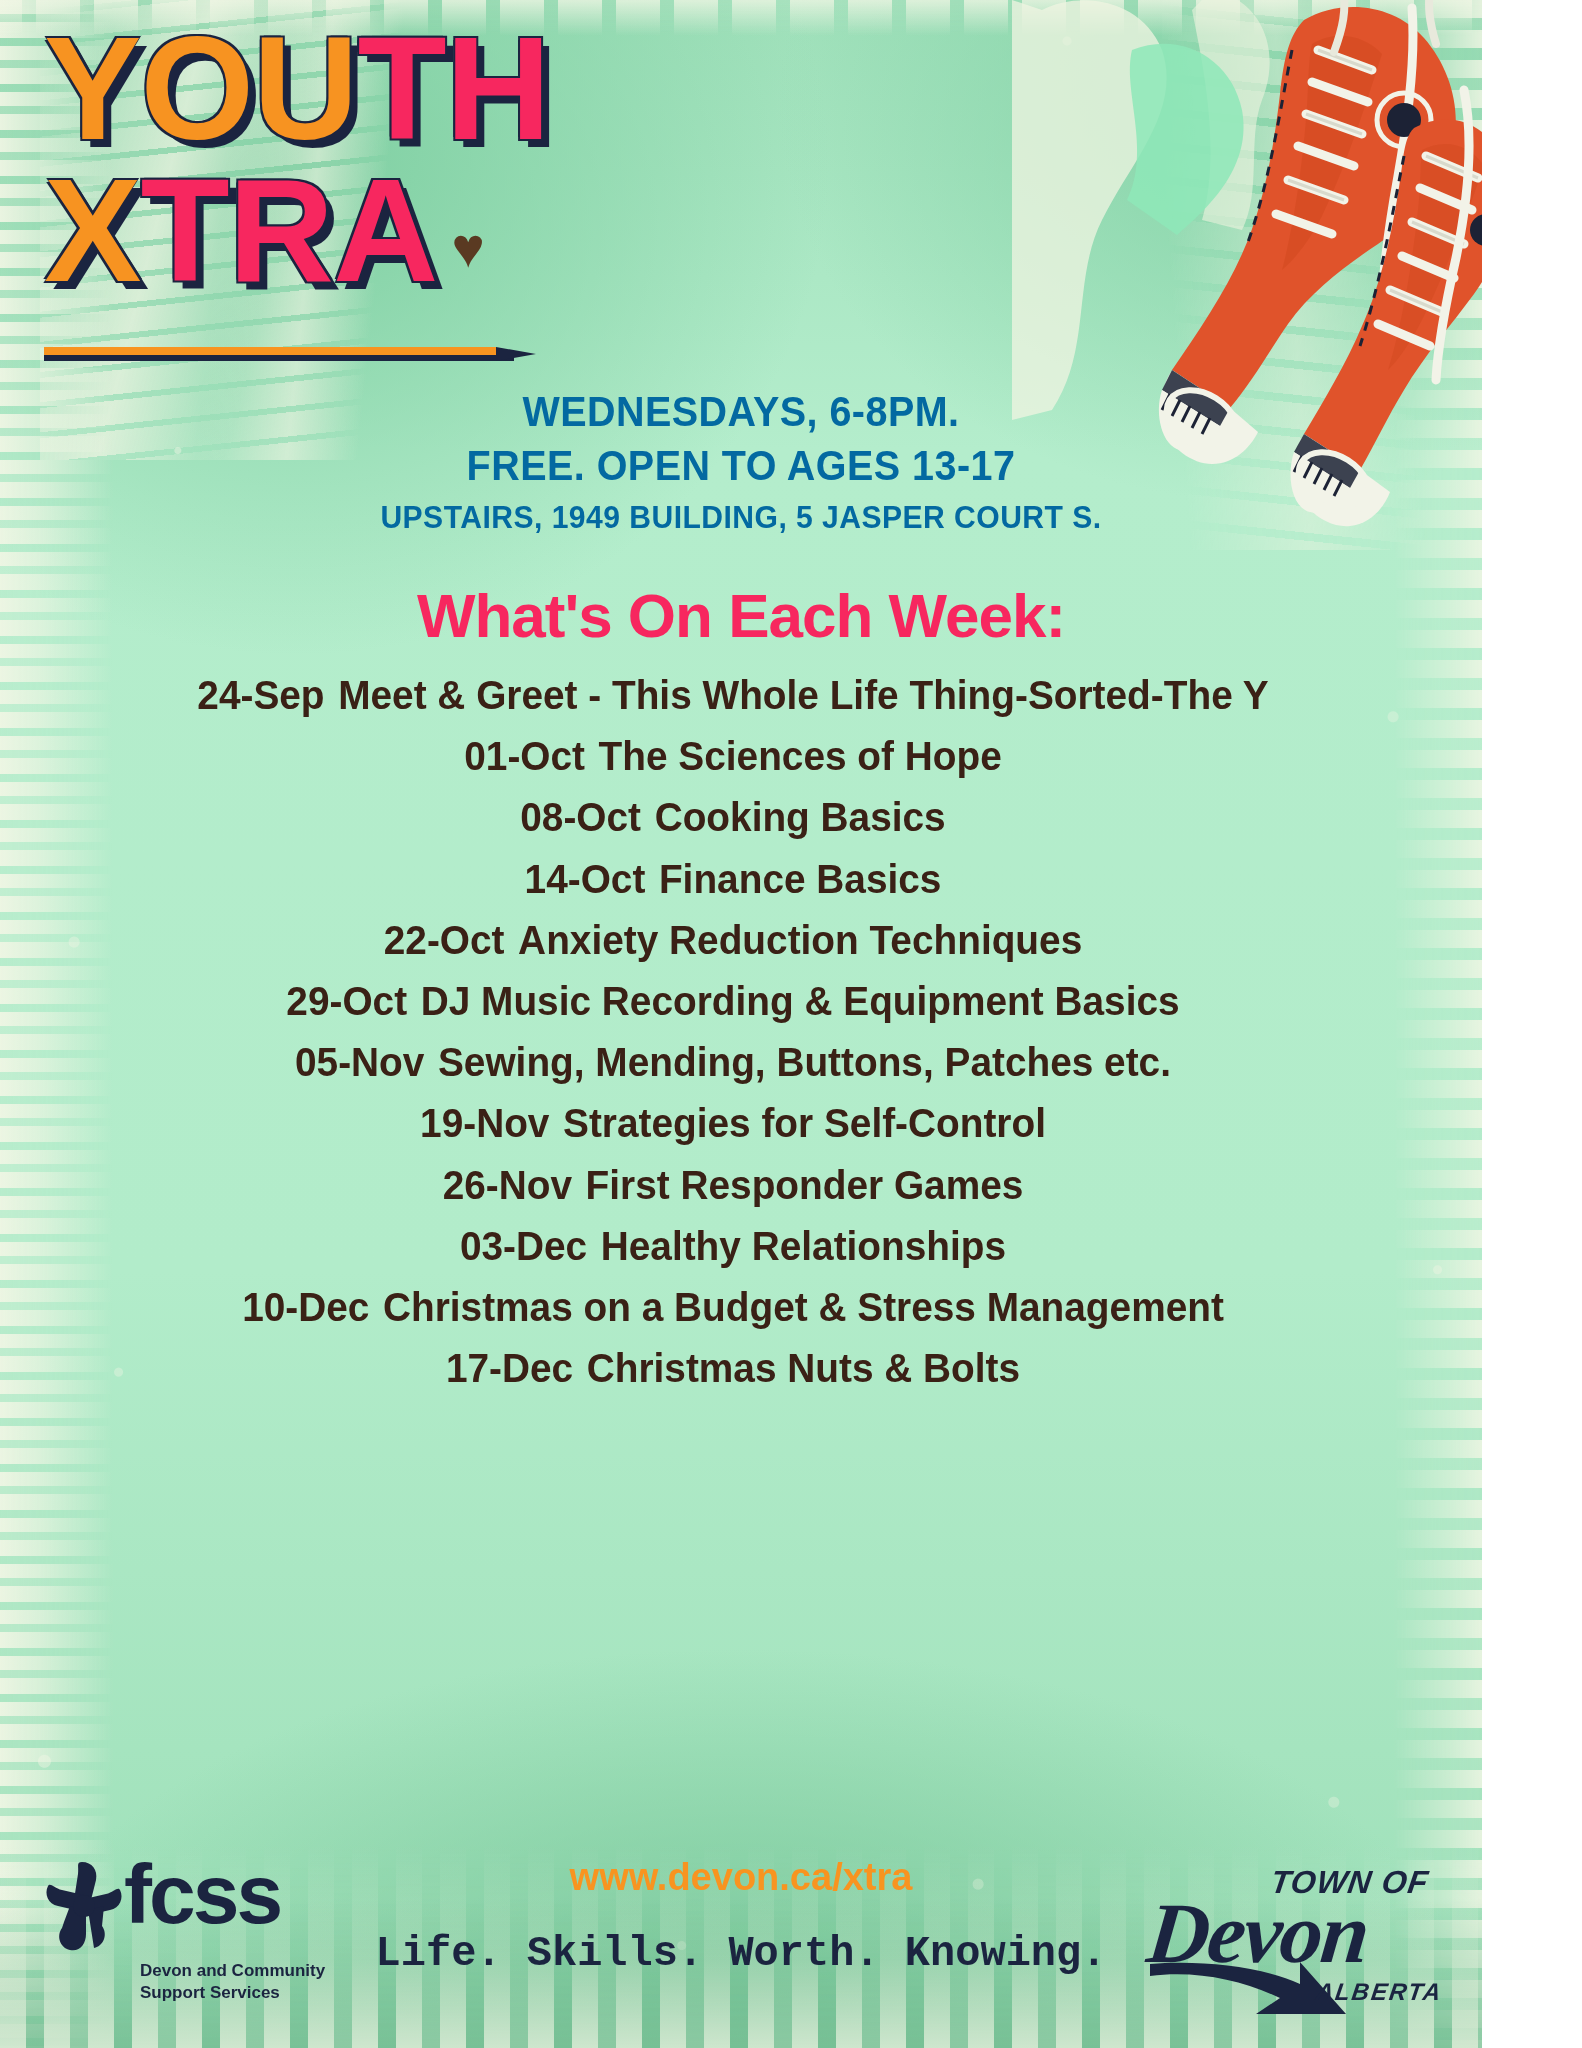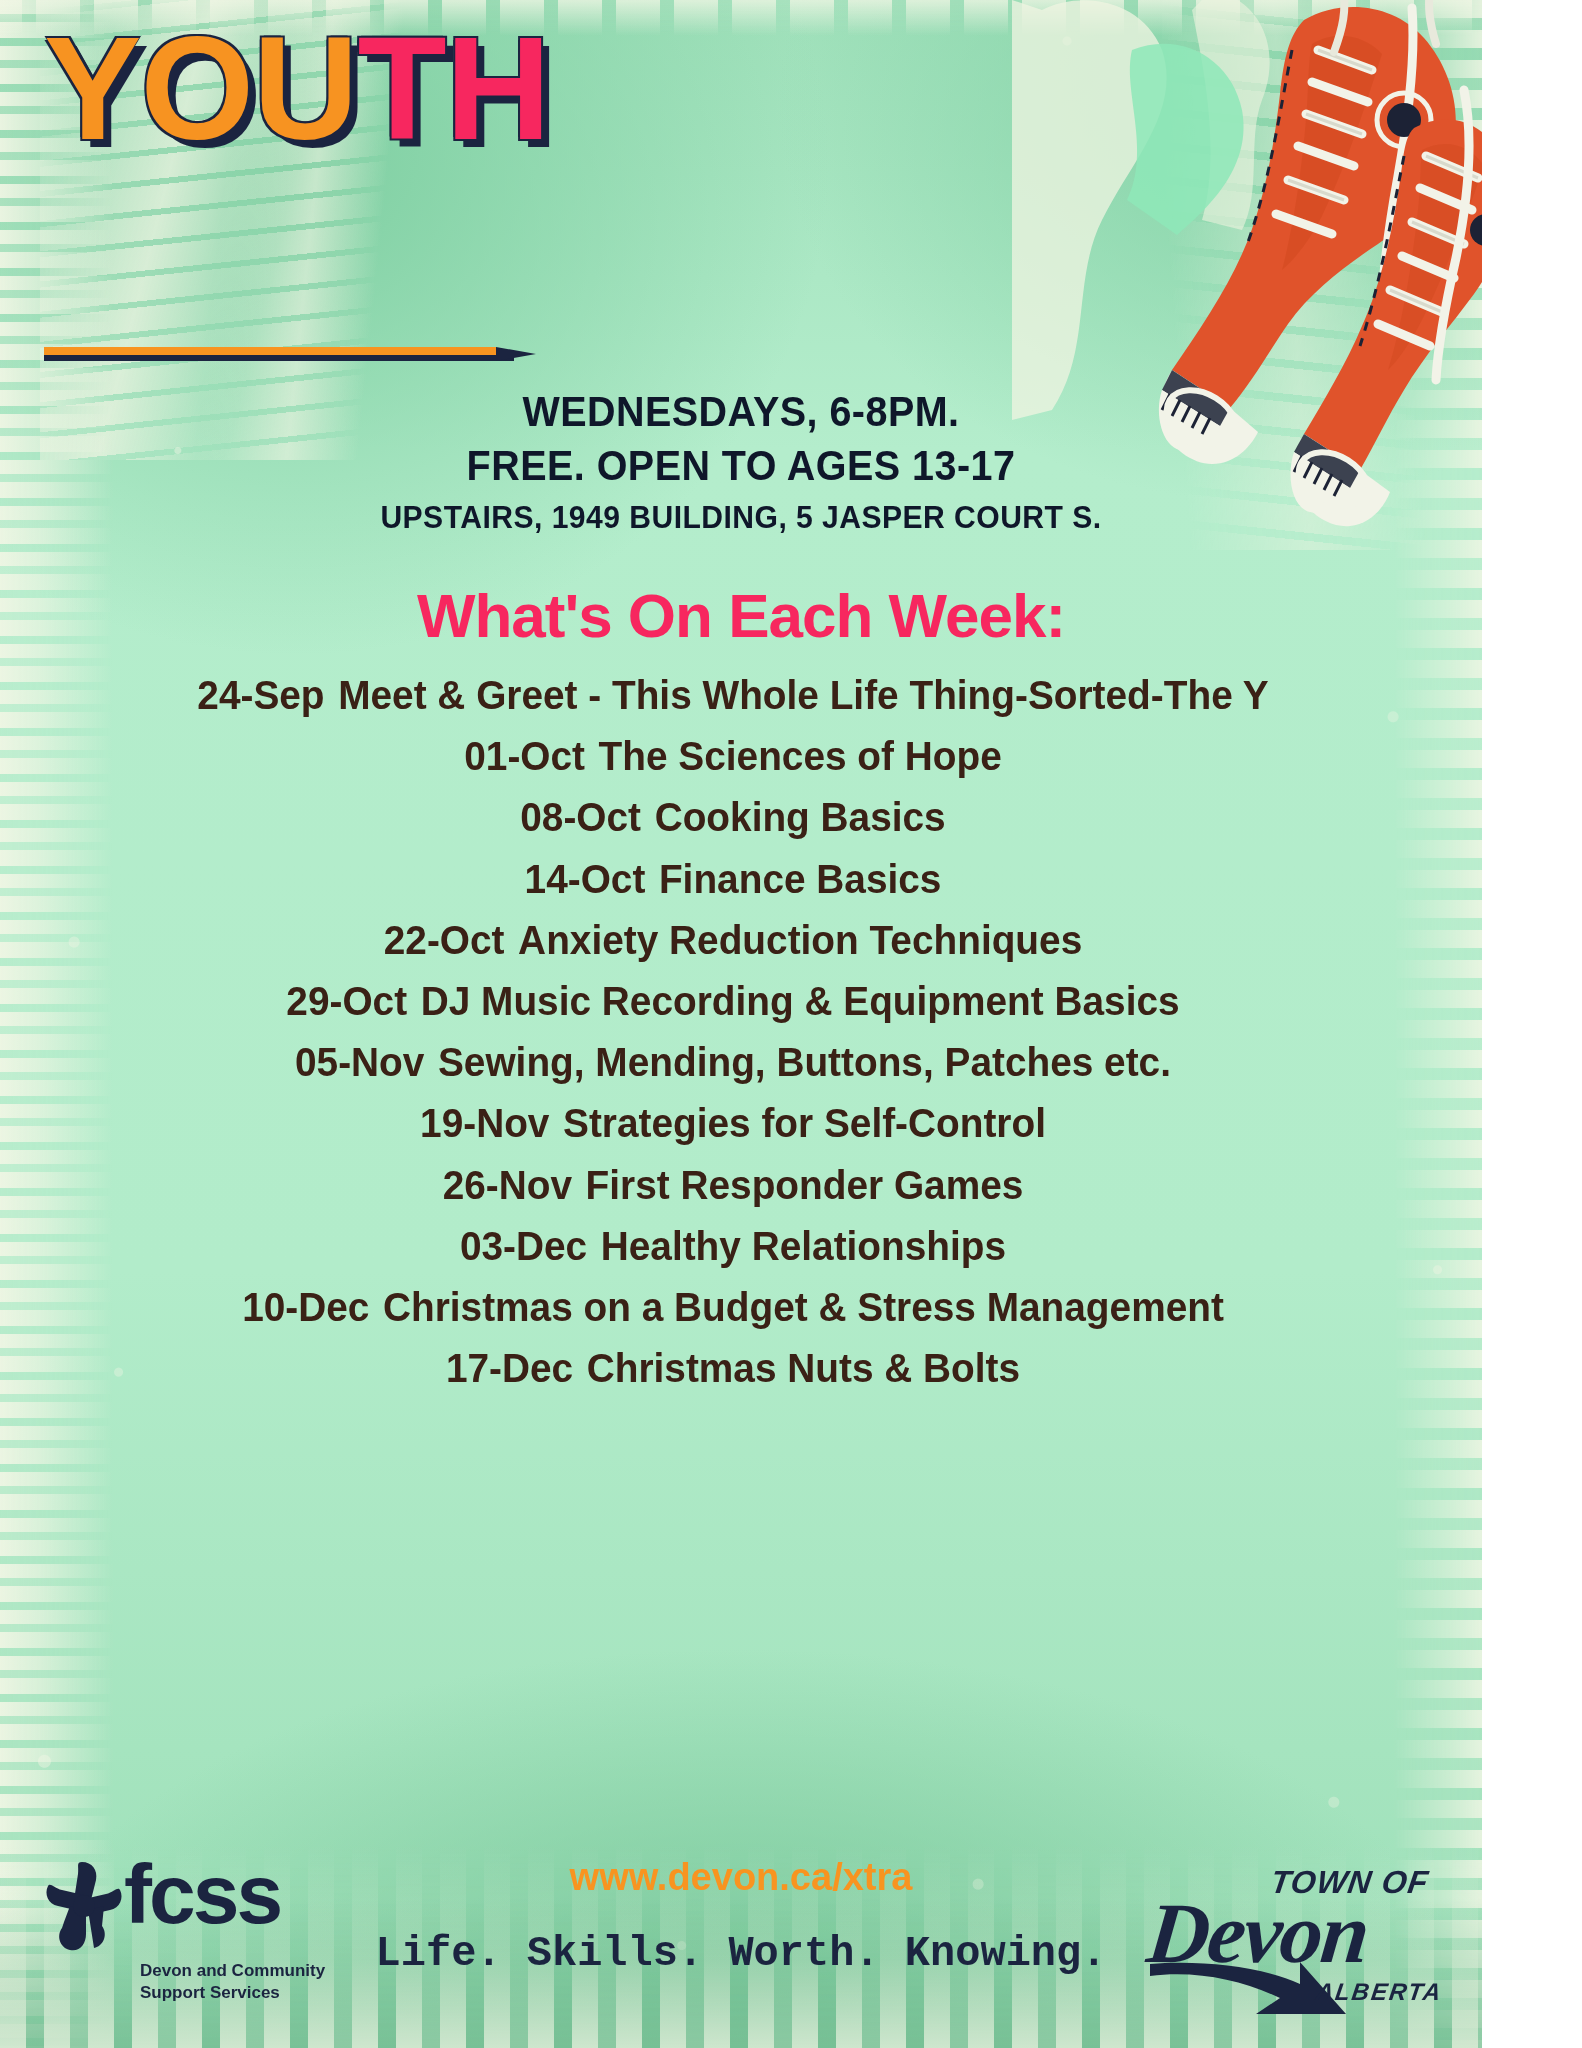--- a/index.html
+++ b/index.html
@@ -155,21 +155,21 @@
     width: 500px;
     height: 22px;
   }
 
   
   .info {
     position: absolute;
     left: 0; right: 0;
     top: 385px;
     text-align: center;
-    color: #0f172a;
+    color: #0369a1;
     font-weight: bold;
     font-family: "Liberation Sans", sans-serif;
     letter-spacing: 0.5px;
   }
   .info-1 { font-size: 42px; line-height: 1.28; transform: scaleX(.94); }
   .info-2 { font-size: 42px; line-height: 1.28; transform: scaleX(.94); }
   .info-3 { font-size: 32px; line-height: 1.55; transform: scaleX(.94); }
 
   
   .heading {
@@ -409,20 +409,23 @@
     <g stroke="#e8e9dc" stroke-width="8" fill="none" stroke-linecap="round">
       <path d="M330 -10 C336 20 330 40 322 62"></path>
       <path d="M420 -10 C414 14 418 34 424 54"></path>
     </g>
   </svg>
 
   <div class="title-block">
     <div class="title-row">
       <span class="title-line t-orange">YOU</span><span class="title-line t-pink">TH</span>
     </div>
+    <div class="title-row">
+      <span class="title-line t-orange">X</span><span class="title-line t-pink">TRA</span><span class="heart">♥</span>
+    </div>
   </div>
 
   <svg class="pencil" viewBox="0 0 500 22">
     <rect x="0" y="5" width="452" height="9" fill="#f89420"></rect>
     <rect x="0" y="13" width="470" height="6" fill="#1b2440"></rect>
     <path d="M452 5 L492 12 L452 19 Z" fill="#1b2440"></path>
   </svg>
 
   <div class="info">
     <div class="info-1">WEDNESDAYS, 6-8PM.</div>

